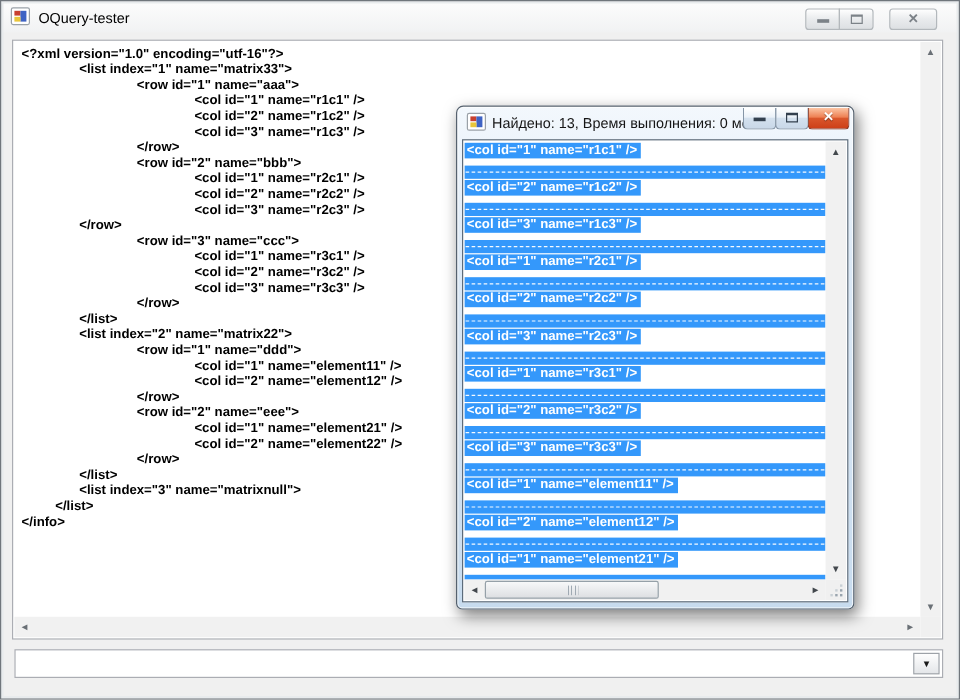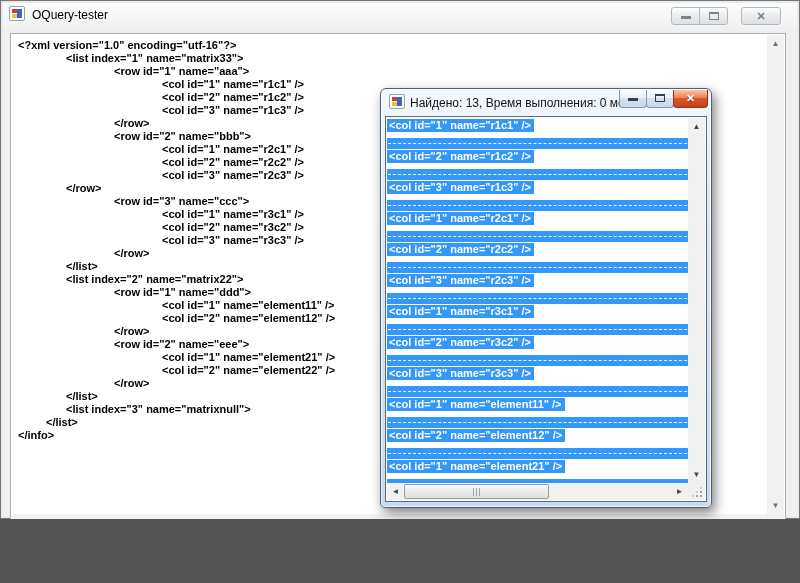--- a/index.html
+++ b/index.html
@@ -1,18 +1,18 @@
 <!DOCTYPE html>
 <html><head>
 <meta charset="utf-8">
 <style>
   * { margin:0; padding:0; box-sizing:border-box; }
   body { background:#555; font-family:"Liberation Sans", sans-serif; }
   .screen {
-    position:relative; width:800px; height:519px; background:#F0F0F0; overflow:hidden;
+    position:relative; width:800px; height:583px; background:#F0F0F0; overflow:hidden;
     box-shadow: inset 0 0 0 1px #70767C, inset 0 0 0 3px #E8EBED;
   }
   
   .titlebar { position:absolute; left:3px; top:3px; width:794px; height:24px;
     background:linear-gradient(#FCFCFC,#F1F2F3); }
   .app-icon { position:absolute; left:6px; top:3px; width:16px; height:15px;
     border:1px solid #9AA1A8; background:#FFF; border-radius:2px; }
   .app-icon .sq-red  { position:absolute; left:2px; top:2px;  width:5px; height:4px; background:#C8402F; }
   .app-icon .sq-blue { position:absolute; right:2px; top:2px; width:5px; height:9px; background:#3E63C4; }
   .app-icon .sq-yel  { position:absolute; left:2px; top:7px;  width:5px; height:4px; background:#E8C53A; }
@@ -148,23 +148,20 @@
       <span class="arr down">▼</span>
     </div>
     <div class="sb-h">
       <span class="arr lf">◄</span>
       <span class="arr rt">►</span>
     </div>
     <div class="sb-corner"></div>
   </div>
 
   <div class="combo">
-    <div class="combo-field">
-      <span>col</span>
-    </div>
     <div class="combo-btn">
       <span>▼</span>
     </div>
   </div>
 
   <div class="dialog">
     <div style="position:absolute;left:0;top:0;right:0;height:27px;">
       <span class="dlg-icon">
         <span class="sq-red" style="position:absolute;left:2px;top:2px;width:5px;height:4px;background:#C8402F;"></span>
         <span class="sq-blue" style="position:absolute;right:2px;top:2px;width:5px;height:9px;background:#3E63C4;"></span>

